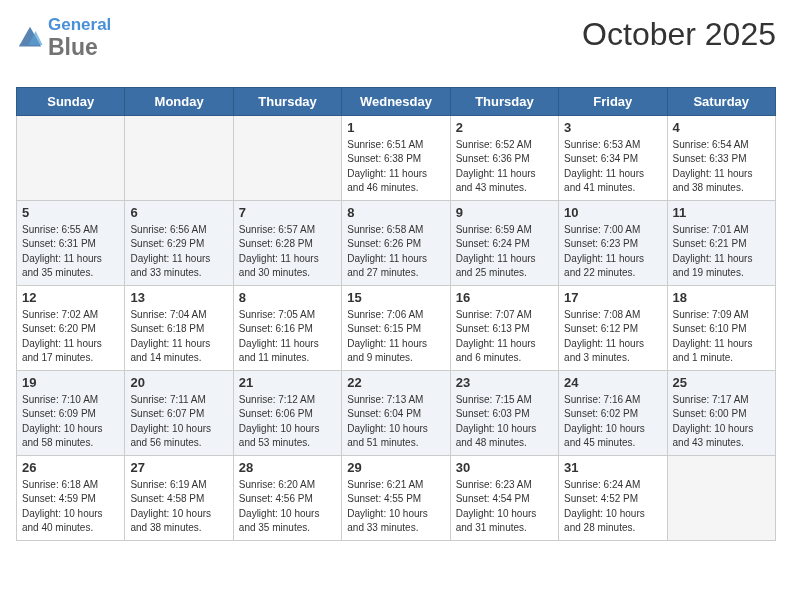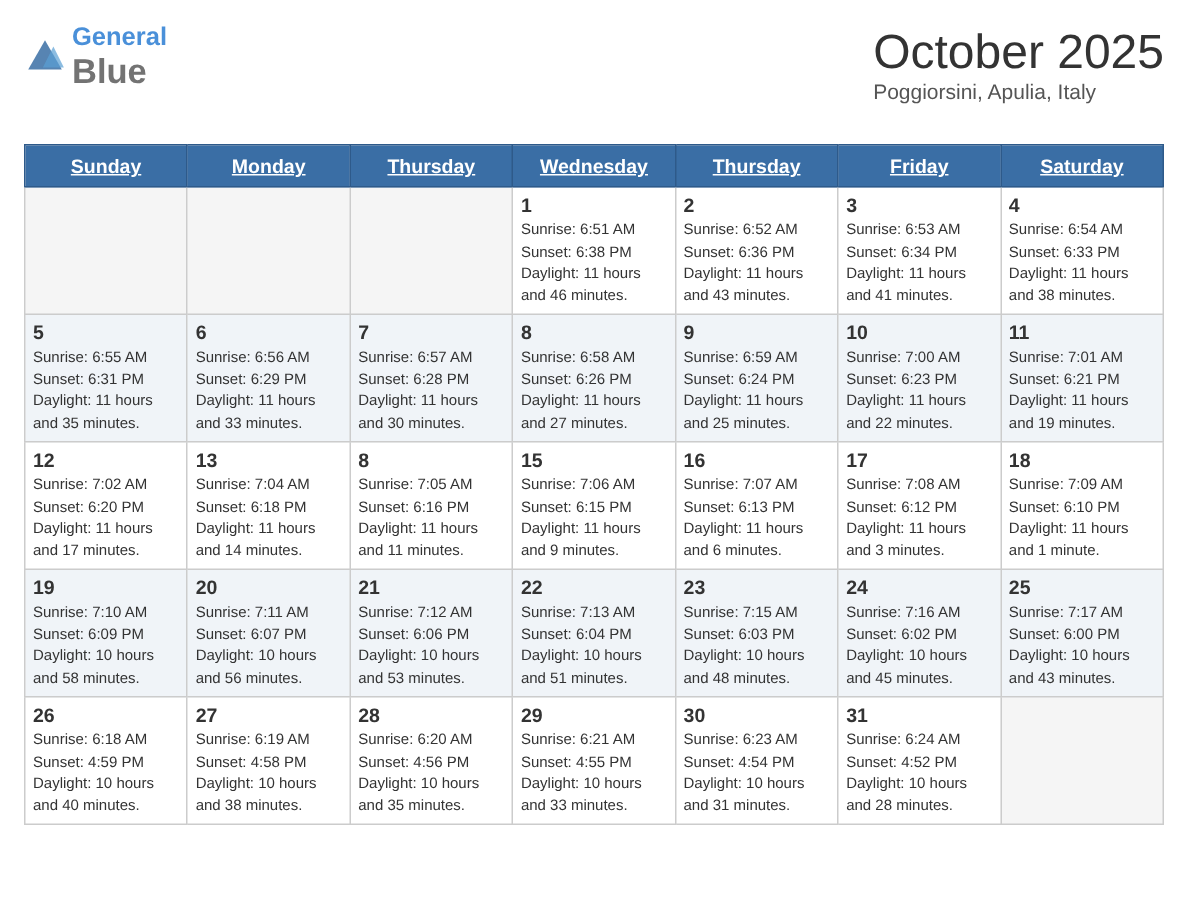--- a/index.html
+++ b/index.html
@@ -19,21 +19,21 @@
     .logo {
       display: flex;
       align-items: center;
       gap: 4px;
     }
     .logo-icon {
       width: 28px;
       height: 28px;
     }
     .title-block {
-      text-align: left;
+      text-align: right;
     }
     .month-title {
       font-size: 32px;
       font-weight: normal;
       color: #333;
     }
     .subtitle {
       font-size: 14px;
       color: #555;
     }
@@ -42,21 +42,20 @@
       border-collapse: collapse;
       border: 1px solid #ccc;
     }
     .calendar th {
       background: #3a6ea5;
       color: #fff;
       text-align: center;
       padding: 6px 4px;
       font-size: 13px;
       border: 1px solid #2e5a8a;
-      text-decoration: underline;
     }
     .calendar td {
       vertical-align: top;
       border: 1px solid #ccc;
       padding: 4px 5px;
       width: 108px;
       min-height: 80px;
       font-size: 10.5px;
       color: #333;
       background: #fff;
@@ -90,21 +89,20 @@
     </svg>
     <div>
       <div style="font-size:17px;font-weight:bold;color:#333;line-height:1.1">
         <span style="color:#4a90d9">General</span>
       </div>
       <div style="font-size:23px;font-weight:bold;color:#737373;line-height:1.1">Blue</div>
     </div>
   </div>
   <div class="title-block">
     <div class="month-title">October 2025</div>
-    <div class="subtitle">Poggiorsini, Apulia, Italy</div>
   </div>
 </div>
 
 <table class="calendar">
   <thead>
     <tr>
     <th>Sunday</th>
         <th>Monday</th>
         <th>Thursday</th>
         <th>Wednesday</th>

